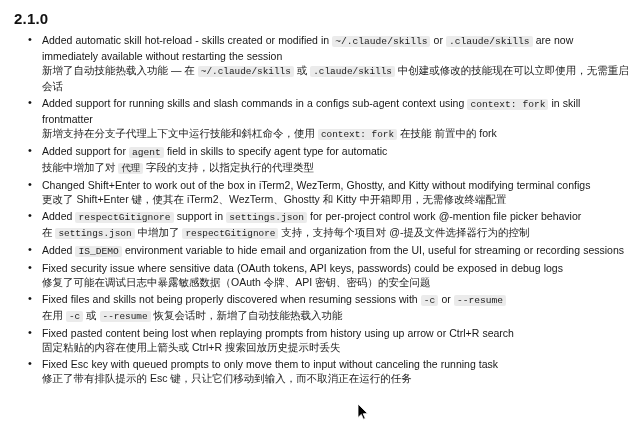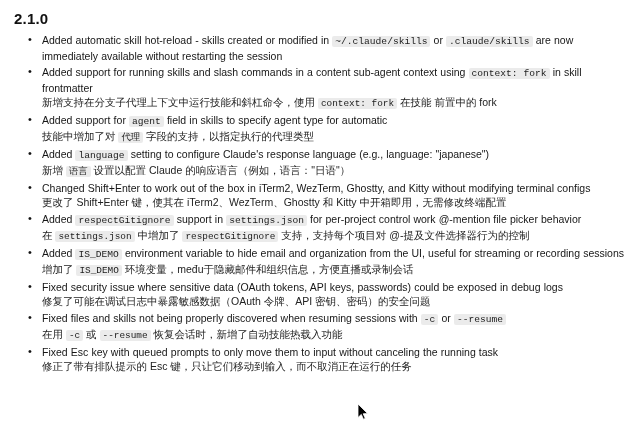--- a/index.html
+++ b/index.html
@@ -83,52 +83,52 @@
   .cursor svg { display: block; }
 </style>
 </head>
 <body>
 
 <div class="page">
   <div class="version-title">2.1.0</div>
   <ul class="changelog" id="changelog-list">
       <li>
         <div class="en"><span>Added automatic skill hot-reload - skills created or modified in </span><code>~/.claude/skills</code><span> or </span><code>.claude/skills</code><span> are now immediately available without restarting the session</span></div>
+        <div class="zh"><span>新增了自动技能热载入功能 — 在 </span><code>~/.claude/skills</code><span> 或 </span><code>.claude/skills</code><span> 中创建或修改的技能现在可以立即使用，无需重启会话</span></div>
       </li>
       <li>
-        <div class="en"><span>Added support for running skills and slash commands in a content sub-agent context using </span><code>context: fork</code><span> in skill frontmatter</span></div>
+        <div class="en"><span>Added support for running skills and slash commands in a configs sub-agent context using </span><code>context: fork</code><span> in skill frontmatter</span></div>
         <div class="zh"><span>新增支持在分支子代理上下文中运行技能和斜杠命令，使用 </span><code>context: fork</code><span> 在技能 前置中的 fork</span></div>
       </li>
       <li>
         <div class="en"><span>Added support for </span><code>agent</code><span> field in skills to specify agent type for automatic</span></div>
         <div class="zh"><span>技能中增加了对 </span><code>代理</code><span> 字段的支持，以指定执行的代理类型</span></div>
-      </li>
-      <li>
-        <div class="en"><span>Added </span><code>language</code><span> setting to configure Claude's response language (e.g., language: "japanese")</span></div>
-        <div class="zh"><span>新增 </span><code>语言</code><span> 设置以配置 Claude 的响应语言（例如，语言："日语"）</span></div>
       </li>
       <li>
         <div class="en"><span>Changed Shift+Enter to work out of the box in iTerm2, WezTerm, Ghostty, and Kitty without modifying terminal configs</span></div>
         <div class="zh"><span>更改了 Shift+Enter 键，使其在 iTerm2、WezTerm、Ghostty 和 Kitty 中开箱即用，无需修改终端配置</span></div>
       </li>
       <li>
         <div class="en"><span>Added </span><code>respectGitignore</code><span> support in </span><code>settings.json</code><span> for per-project control work @-mention file picker behavior</span></div>
         <div class="zh"><span>在 </span><code>settings.json</code><span> 中增加了 </span><code>respectGitignore</code><span> 支持，支持每个项目对 @-提及文件选择器行为的控制</span></div>
       </li>
       <li>
         <div class="en"><span>Added </span><code>IS_DEMO</code><span> environment variable to hide email and organization from the UI, useful for streaming or recording sessions</span></div>
-        <div class="zh"><span>增加了 </span><code>IS_DEMO</code><span> 环境变量，među于隐藏邮件和组织信息，方便直播或录制会话</span></div>
       </li>
       <li>
         <div class="en"><span>Fixed security issue where sensitive data (OAuth tokens, API keys, passwords) could be exposed in debug logs</span></div>
         <div class="zh"><span>修复了可能在调试日志中暴露敏感数据（OAuth 令牌、API 密钥、密码）的安全问题</span></div>
       </li>
       <li>
         <div class="en"><span>Fixed files and skills not being properly discovered when resuming sessions with </span><code>-c</code><span> or </span><code>--resume</code></div>
         <div class="zh"><span>在用 </span><code>-c</code><span> 或 </span><code>--resume</code><span> 恢复会话时，新增了自动技能热载入功能</span></div>
+      </li>
+      <li>
+        <div class="en"><span>Fixed pasted content being lost when replaying prompts from history using up arrow or Ctrl+R search</span></div>
+        <div class="zh"><span>固定粘贴的内容在使用上箭头或 Ctrl+R 搜索回放历史提示时丢失</span></div>
       </li>
       <li>
         <div class="en"><span>Fixed Esc key with queued prompts to only move them to input without canceling the running task</span></div>
         <div class="zh"><span>修正了带有排队提示的 Esc 键，只让它们移动到输入，而不取消正在运行的任务</span></div>
       </li>
     </ul>
 
   <div class="cursor">
     <svg width="11" height="16" viewBox="0 0 11 16">
       <polygon points="0,0 0,13.5 3.3,10.4 5.4,15.2 7.3,14.4 5.2,9.8 9.6,9.6" fill="#000000" stroke="#ffffff" stroke-width="0.8"></polygon>

